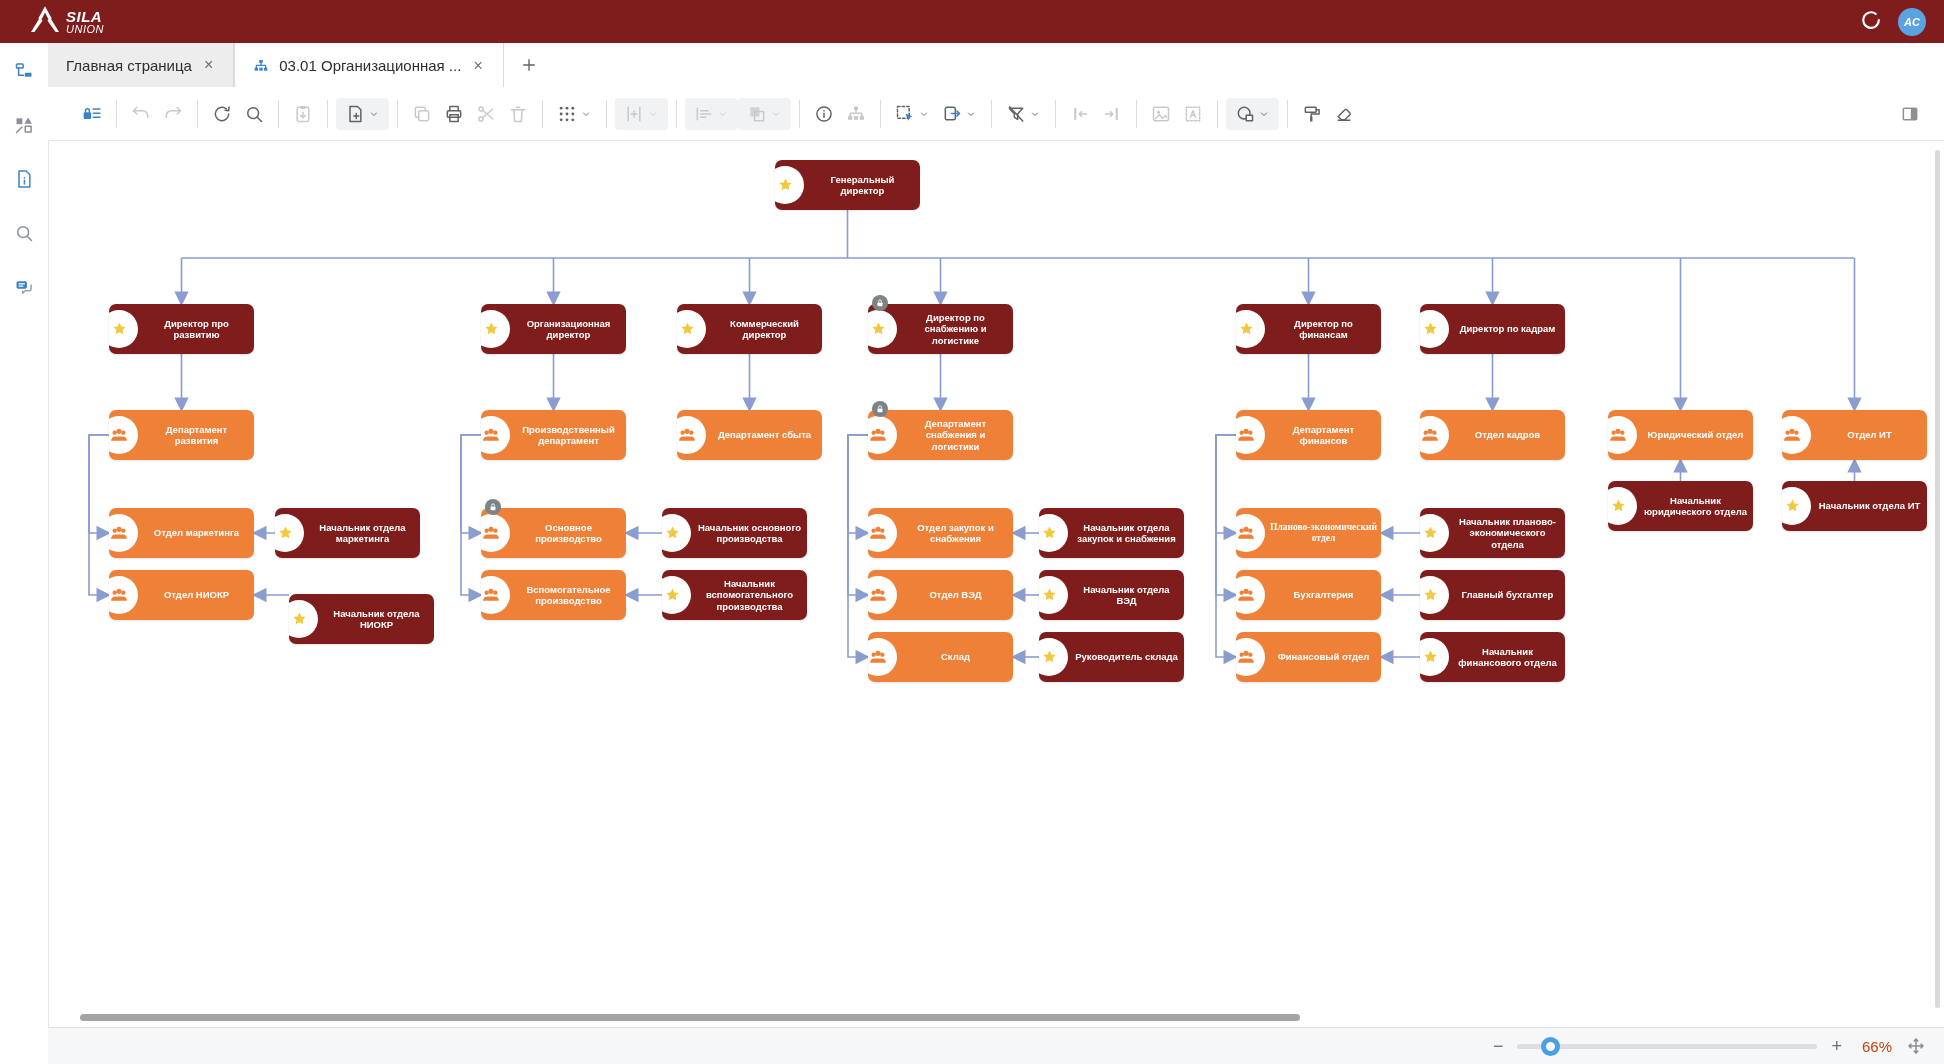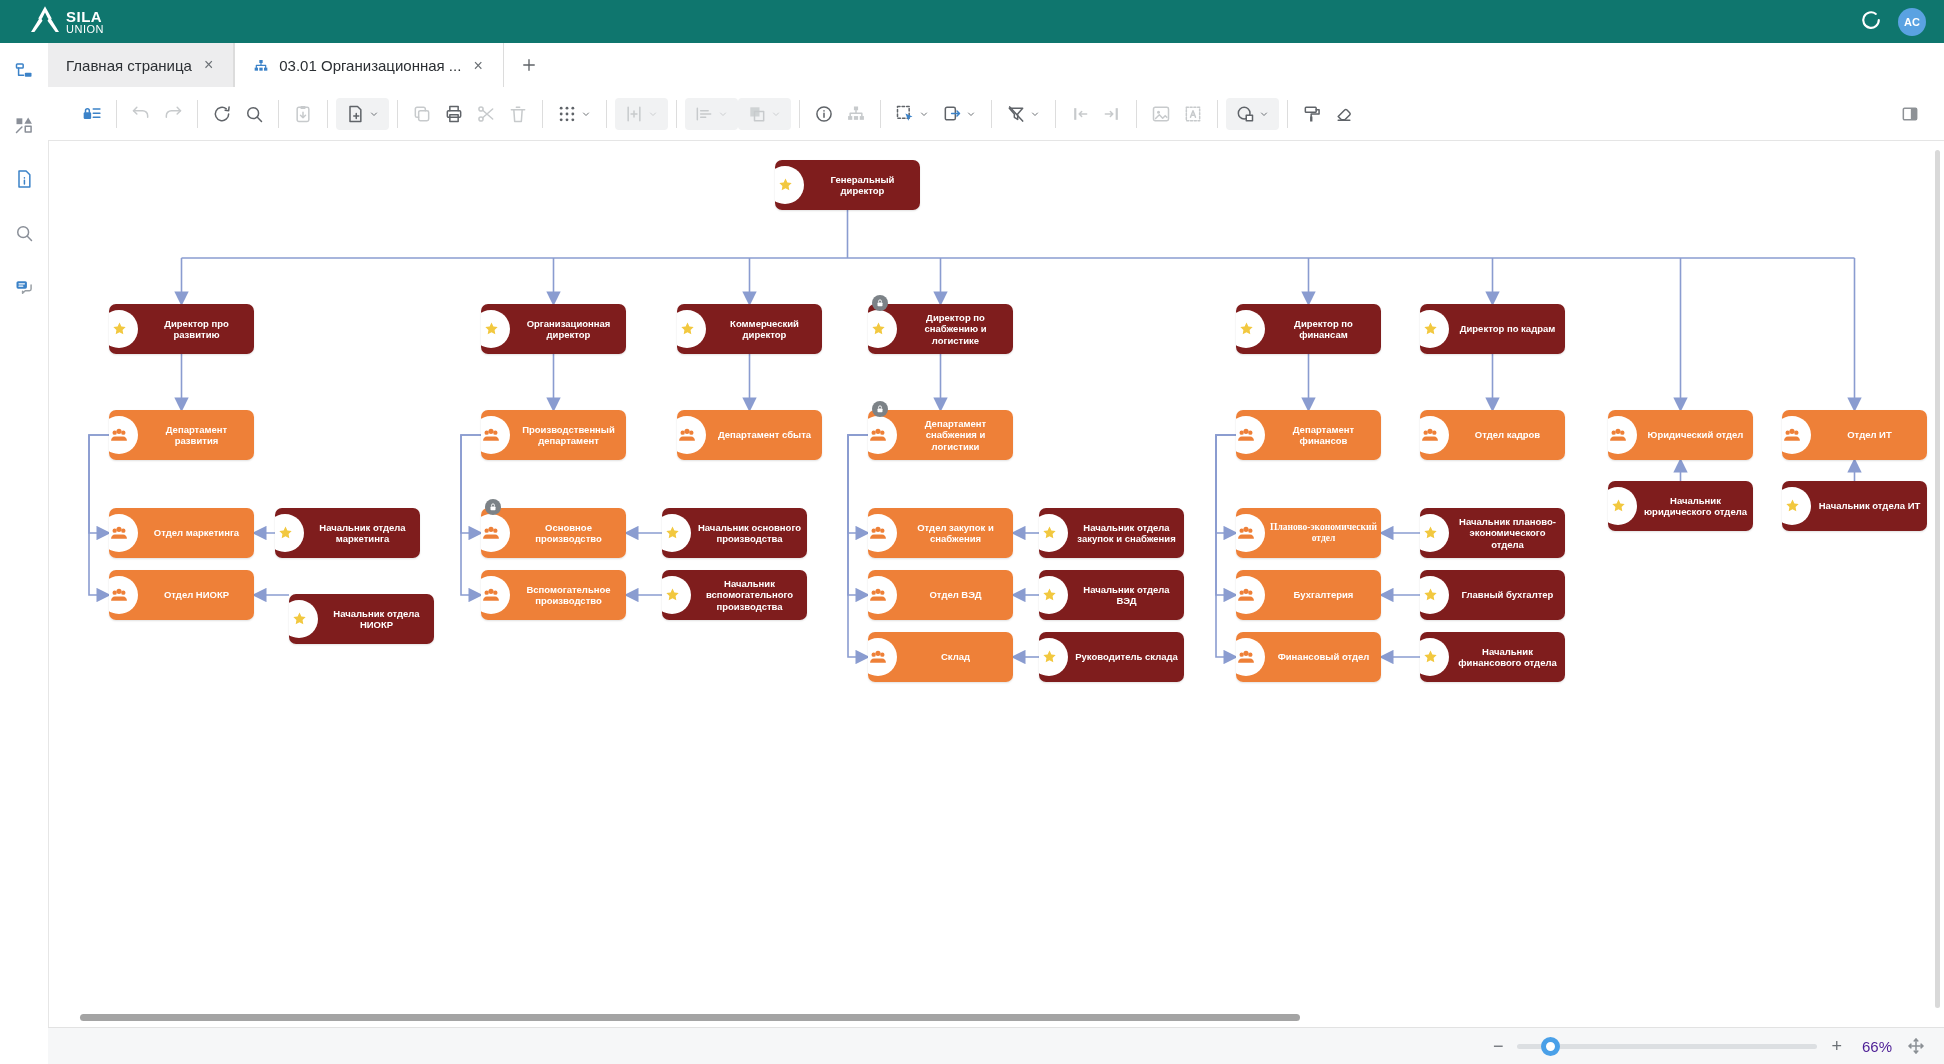--- a/index.html
+++ b/index.html
@@ -1,21 +1,21 @@
 <!DOCTYPE html>
 <html><head>
 <meta charset="utf-8">
 <style>
   html,body{margin:0;padding:0;width:1944px;height:1064px;overflow:hidden;
     font-family:"Liberation Sans","DejaVu Sans",sans-serif;background:#fff;}
   #app{position:relative;width:1944px;height:1064px;}
 
   
-  .topbar{position:absolute;left:0;top:0;width:100%;height:43px;background:#0f766e;z-index:9;
-    display:flex;align-items:center;}
+  .topbar{position:absolute;left:0;top:0;width:100%;height:43px;background:#7f1d1d;z-index:9;
+    display:flex;align-items:center;font-style:italic;}
   .logo-wrap{display:flex;align-items:center;gap:6px;margin-left:30px;}
   .logo-text{color:#fff;line-height:1;}
   .logo-text .l1{font-size:15px;font-weight:bold;letter-spacing:.5px;}
   .logo-text .l2{font-size:11px;letter-spacing:.5px;}
   .topbar-right{margin-left:auto;display:flex;align-items:center;gap:16px;margin-right:18px;}
   .avatar{width:28px;height:28px;border-radius:50%;background:#5aa2e2;color:#fff;font-size:11px;
     font-weight:bold;display:flex;align-items:center;justify-content:center;}
 
   
   .sidebar{position:absolute;left:0;top:43px;bottom:0;width:48px;background:#fff;z-index:8;
@@ -66,21 +66,21 @@
     background:#d9d9d9;z-index:3;}
 
   
   .statusbar{position:absolute;left:48px;right:0;bottom:0;height:36px;background:#f6f7f8;z-index:8;
     border-top:1px solid #e2e2e2;display:flex;align-items:center;justify-content:flex-end;gap:14px;
     padding-right:18px;}
   .zoom-sign{font-size:18px;color:#6b7075;cursor:pointer;}
   .slider{position:relative;width:300px;height:5px;background:#dcdfe2;border-radius:3px;cursor:pointer;}
   .slider .handle{position:absolute;left:24px;top:-7px;width:9px;height:9px;border-radius:50%;
     background:#fff;border:5px solid #4aa0e8;}
-  .zoom-val{font-size:15px;color:#4c1d95;min-width:36px;text-align:right;}
+  .zoom-val{font-size:15px;color:#c2410c;min-width:36px;text-align:right;}
   .pan-btn{color:#8b9095;cursor:pointer;display:flex;}
 </style>
 </head>
 <body>
 
 <div id="app">
 
   <div class="topbar">
     <div class="logo-wrap">
       <span id="logo-mark"><svg viewBox="0 0 24 24" width="30" height="30" fill="#fff">

